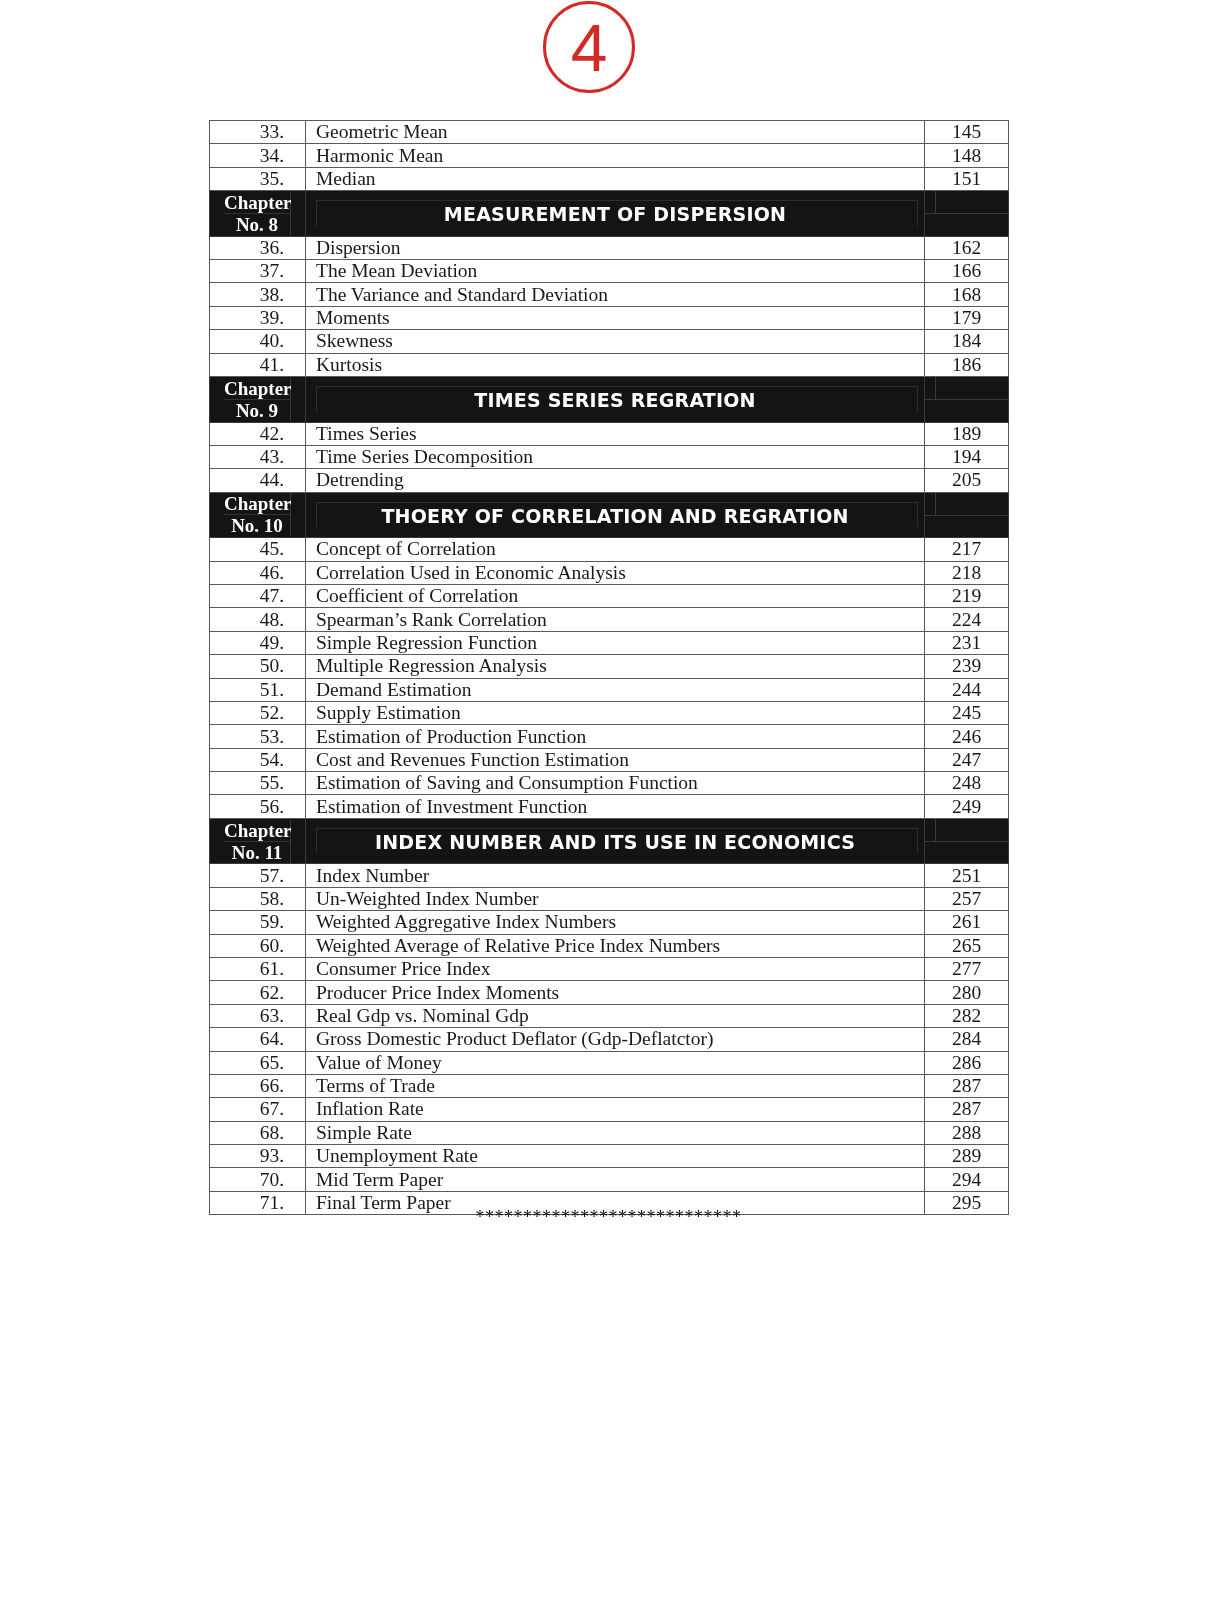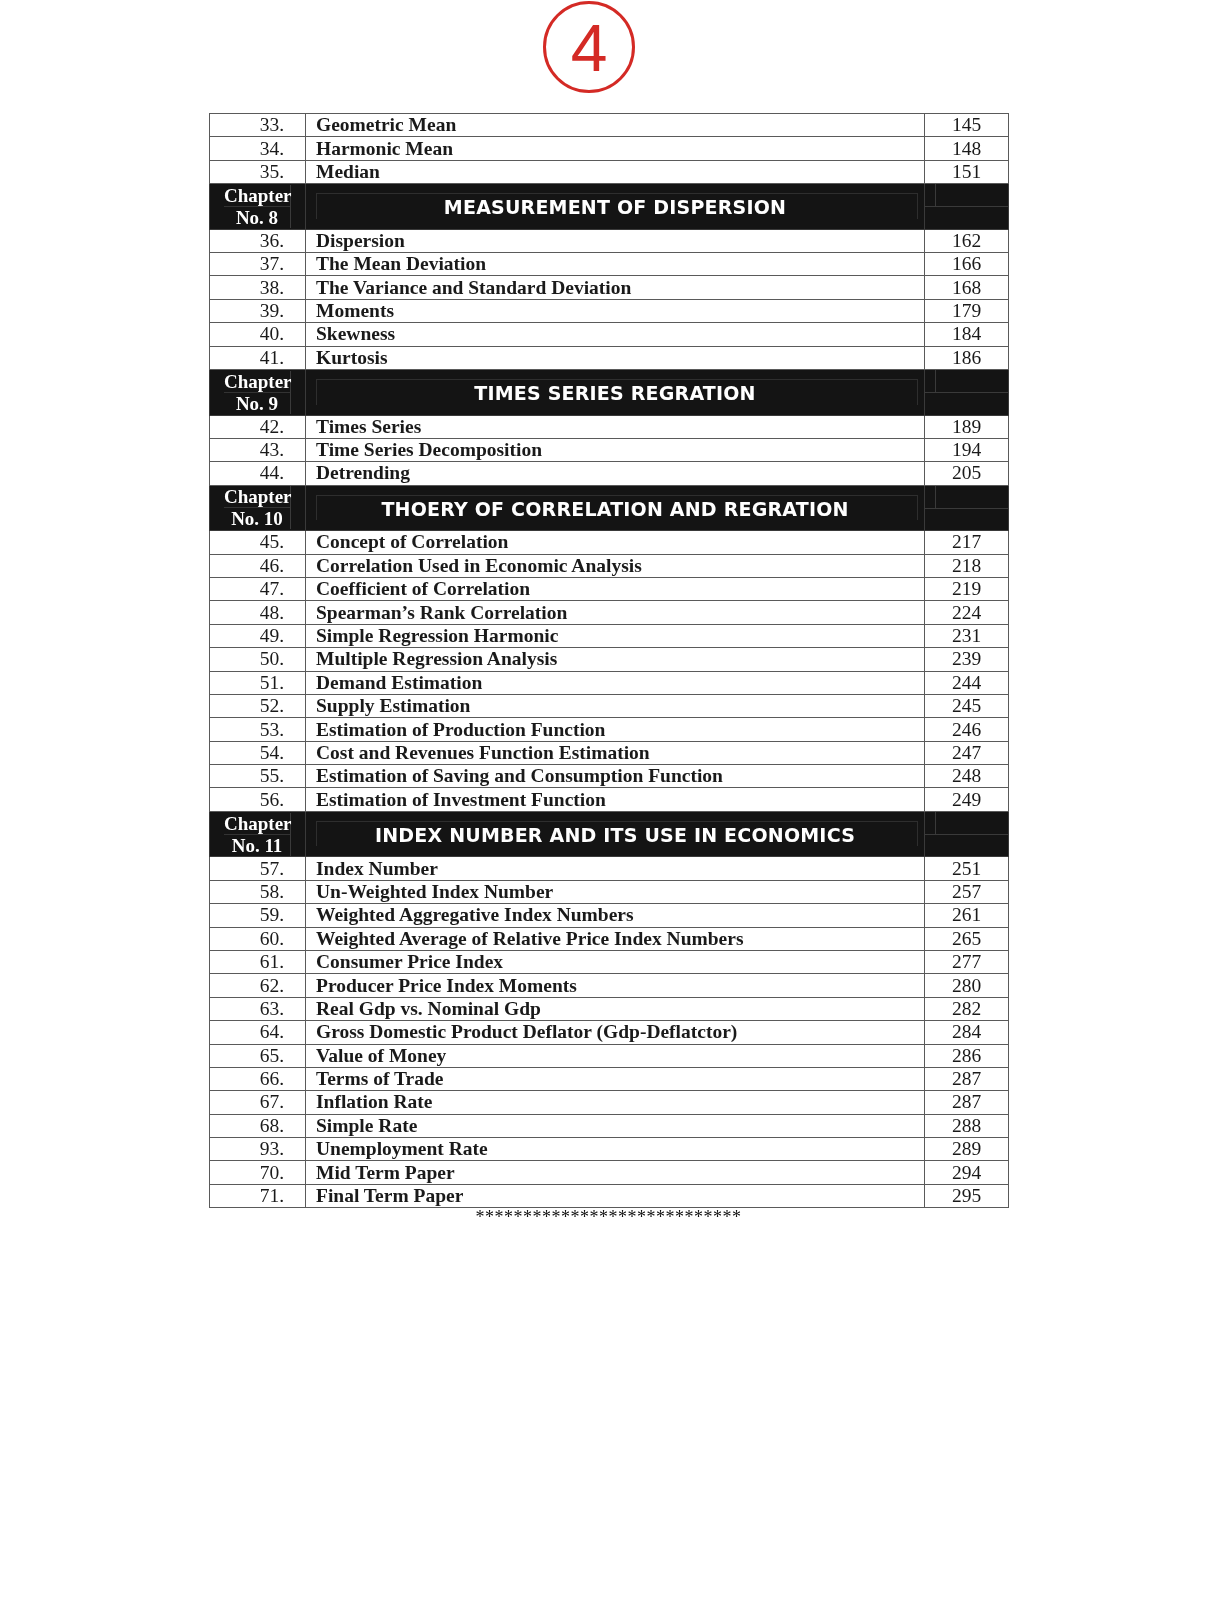--- a/index.html
+++ b/index.html
@@ -7,33 +7,33 @@
   .page-badge {
     position: absolute; left: 543px; top: 1px; width: 92px; height: 92px;
     border: 3px solid #d42a25; border-radius: 50%; box-sizing: border-box;
     display: flex; align-items: center; justify-content: center;
   }
   .page-badge span {
     font-family: "Liberation Sans", sans-serif; color: #d42a25;
     font-size: 66px; line-height: 1; margin-top: 2px;
   }
   .toc {
-    position: absolute; left: 209px; top: 113px; width: 799px;
+    position: absolute; left: 209px; top: 120px; width: 799px;
     border-collapse: collapse; table-layout: fixed;
     font-family: "Liberation Serif", serif; font-size: 19.5px; color: #1a1a1a;
   }
   .toc col.c-num { width: 96px; }
   .toc col.c-title { width: 619px; }
   .toc col.c-page { width: 84px; }
   .toc td {
     border: 1px solid #5a5a5a; padding: 0; height: 22.4px; line-height: 22px;
     white-space: nowrap; overflow: hidden;
   }
   .toc td.num { text-align: right; padding-right: 21px; }
-  .toc td.title { padding-left: 10px; font-weight: bold; }
+  .toc td.title { padding-left: 10px; }
   .toc td.page { text-align: center; padding-left: 0; }
   .toc tr.chapter td {
     background: #141414; color: #ffffff; height: 44.5px; border-color: #3a3a3a;
   }
   .toc tr.chapter td.ch-label {
     font-family: "Liberation Serif", serif; font-weight: bold; font-size: 19px;
     line-height: 21px; text-align: center; padding: 0;
   }
   .ch-label .inner { display: block; border-right: 1px solid #3a3a3a; margin-right: 14px; padding-left: 14px; }
   .ch-label .l1 { display: block; border-bottom: 1px solid #333; }
@@ -173,21 +173,21 @@
         <td class="title">Coefficient of Correlation</td>
         <td class="page">219</td>
       </tr>
       <tr>
         <td class="num">48.</td>
         <td class="title">Spearman’s Rank Correlation</td>
         <td class="page">224</td>
       </tr>
       <tr>
         <td class="num">49.</td>
-        <td class="title">Simple Regression Harmonic</td>
+        <td class="title">Simple Regression Function</td>
         <td class="page">231</td>
       </tr>
       <tr>
         <td class="num">50.</td>
         <td class="title">Multiple Regression Analysis</td>
         <td class="page">239</td>
       </tr>
       <tr>
         <td class="num">51.</td>
         <td class="title">Demand Estimation</td>

